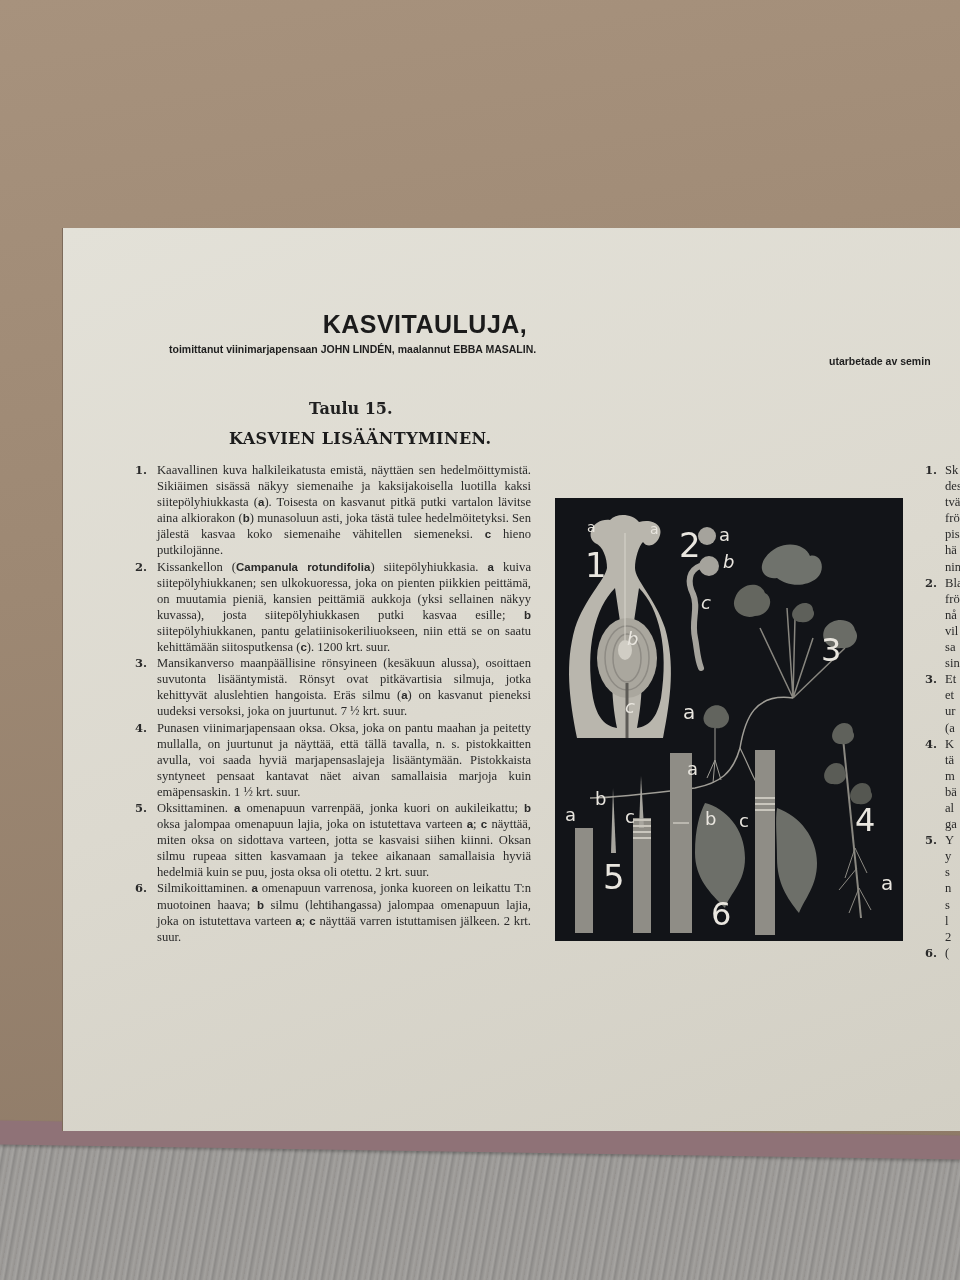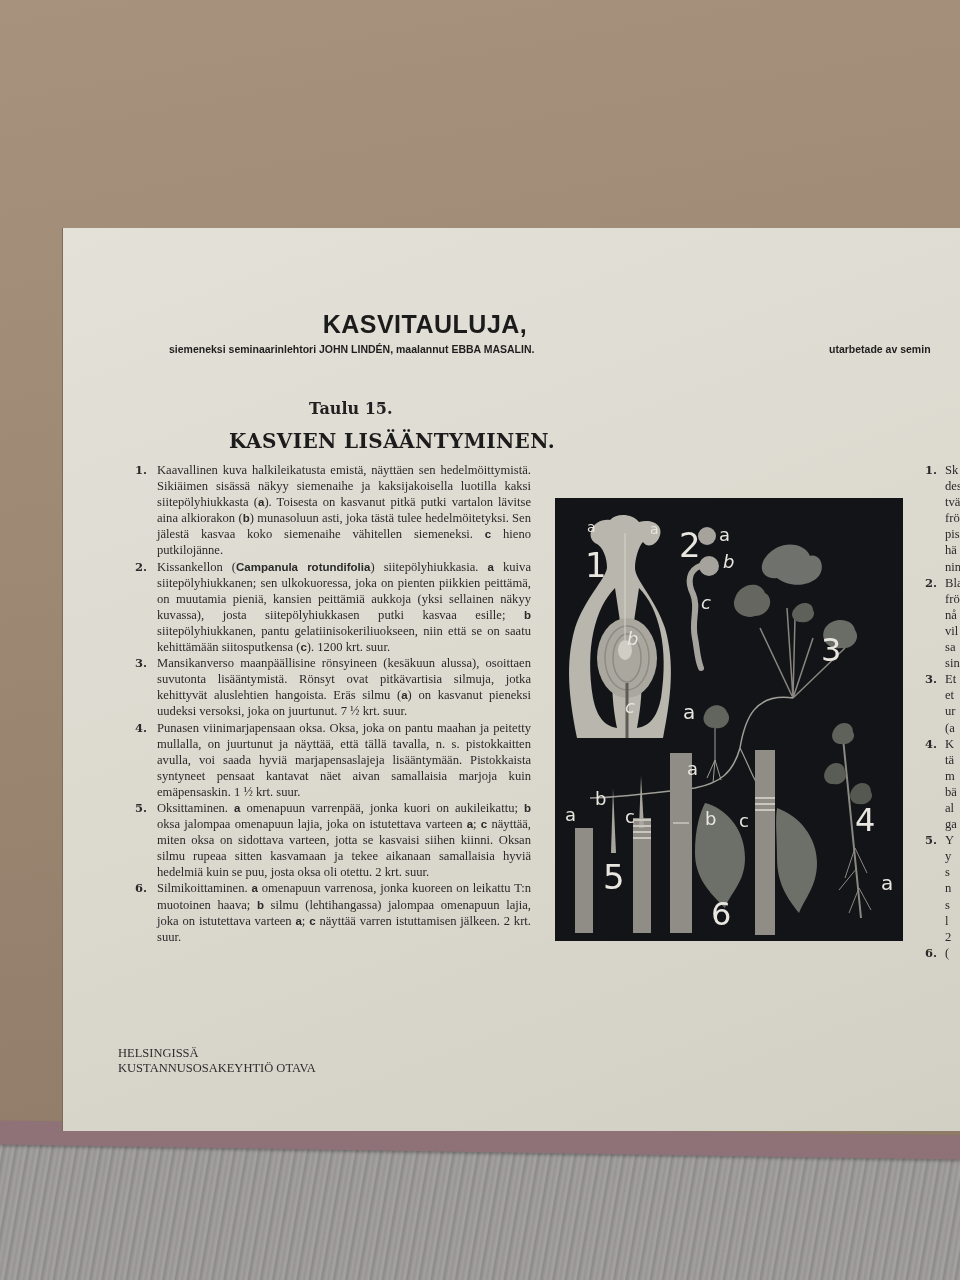--- a/index.html
+++ b/index.html
@@ -31,31 +31,31 @@
       position:absolute; left:232px; top:82px; width:260px; text-align:center;
       font-family:"Liberation Sans", sans-serif; font-weight:bold;
       font-size:25px; color:#1b1b1b; letter-spacing:0.5px;
     }
     .byline {
       position:absolute; left:106px; top:115px; white-space:nowrap;
       font-family:"Liberation Sans", sans-serif; font-weight:bold;
       font-size:10.5px; color:#1e1e1e;
     }
     .byline-right {
-      position:absolute; left:766px; top:115px; white-space:nowrap;
+      position:absolute; left:766px; top:127px; white-space:nowrap;
       font-family:"Liberation Sans", sans-serif; font-weight:bold;
       font-size:10.5px; color:#1e1e1e;
     }
     .plate-no {
       position:absolute; left:246px; top:171px;
       font-family:"DejaVu Serif", serif; font-weight:bold; font-size:16px; color:#202020;
     }
     .plate-title {
       position:absolute; left:166px; top:201px;
-      font-family:"DejaVu Serif", serif; font-weight:bold; font-size:20px;
+      font-family:"DejaVu Serif", serif; font-weight:bold; font-size:16px;
       color:#1c1c1c; letter-spacing:0.4px;
     }
     .items {
       position:absolute; left:60px; top:234px; width:408px;
       font-family:"Liberation Serif", serif; font-size:12.6px; line-height:16.1px;
       color:#2a2a2a; text-align:justify;
     }
     .item { position:relative; padding-left:34px; }
     .item .num {
       position:absolute; left:12px; top:0;
@@ -87,39 +87,35 @@
   </style>
 </head>
 <body>
 
 <div class="backdrop"></div>
 <div class="floor"></div>
 <div class="board-edge"></div>
 
 <div class="sheet">
   <div class="title">KASVITAULUJA,</div>
-  <div class="byline">siemeneksi seminaarinlehtori JOHN LINDÉN, maalannut EBBA MASALIN.</div>
+  <div class="byline">toimittanut viinimarjapensaan JOHN LINDÉN, maalannut EBBA MASALIN.</div>
   <div class="byline-right">utarbetade av semin</div>
 
   <div class="plate-no">Taulu 15.</div>
   <div class="plate-title">KASVIEN LISÄÄNTYMINEN.</div>
 
   <div class="items" id="items">
       <div class="item"><span class="num">1.</span><span>Kaavallinen kuva halkileikatusta emistä, näyttäen sen hedelmöittymistä. Sikiäimen sisässä näkyy siemenaihe ja kaksijakoisella luotilla kaksi siitepölyhiukkasta (</span><span class="sans">a</span><span>). Toisesta on kasvanut pitkä putki vartalon lävitse aina alkiorakon (</span><span class="sans">b</span><span>) munasoluun asti, joka tästä tulee hedelmöitetyksi. Sen jälestä kasvaa koko siemenaihe vähitellen siemeneksi. </span><span class="sans">c</span><span> hieno putkilojänne.</span></div>
       <div class="item"><span class="num">2.</span><span>Kissankellon (</span><span class="sans">Campanula rotundifolia</span><span>) siitepölyhiukkasia. </span><span class="sans">a</span><span> kuiva siitepölyhiukkanen; sen ulkokuoressa, joka on pienten piikkien peittämä, on muutamia pieniä, kansien peittämiä aukkoja (yksi sellainen näkyy kuvassa), josta siitepölyhiukkasen putki kasvaa esille; </span><span class="sans">b</span><span> siitepölyhiukkanen, pantu gelatiinisokeriliuokseen, niin että se on saatu kehittämään siitosputkensa (</span><span class="sans">c</span><span>). 1200 krt. suur.</span></div>
       <div class="item"><span class="num">3.</span><span>Mansikanverso maanpäällisine rönsyineen (kesäkuun alussa), osoittaen suvutonta lisääntymistä. Rönsyt ovat pitkävartisia silmuja, jotka kehittyvät aluslehtien hangoista. Eräs silmu (</span><span class="sans">a</span><span>) on kasvanut pieneksi uudeksi versoksi, joka on juurtunut. 7 ½ krt. suur.</span></div>
       <div class="item"><span class="num">4.</span><span>Punasen viinimarjapensaan oksa. Oksa, joka on pantu maahan ja peitetty mullalla, on juurtunut ja näyttää, että tällä tavalla, n. s. pistokkaitten avulla, voi saada hyviä marjapensaslajeja lisääntymään. Pistokkaista syntyneet pensaat kantavat näet aivan samallaisia marjoja kuin emäpensaskin. 1 ½ krt. suur.</span></div>
       <div class="item"><span class="num">5.</span><span>Oksittaminen. </span><span class="sans">a</span><span> omenapuun varrenpää, jonka kuori on aukileikattu; </span><span class="sans">b</span><span> oksa jalompaa omenapuun lajia, joka on istutettava varteen </span><span class="sans">a</span><span>; </span><span class="sans">c</span><span> näyttää, miten oksa on sidottava varteen, jotta se kasvaisi siihen kiinni. Oksan silmu rupeaa sitten kasvamaan ja tekee aikanaan samallaisia hyviä hedelmiä kuin se puu, josta oksa oli otettu. 2 krt. suur.</span></div>
       <div class="item"><span class="num">6.</span><span>Silmikoittaminen. </span><span class="sans">a</span><span> omenapuun varrenosa, jonka kuoreen on leikattu T:n muotoinen haava; </span><span class="sans">b</span><span> silmu (lehtihangassa) jalompaa omenapuun lajia, joka on istutettava varteen </span><span class="sans">a</span><span>; </span><span class="sans">c</span><span> näyttää varren istuttamisen jälkeen. 2 krt. suur.</span></div>
     </div>
 
-  <div class="publisher">
-    <div>HELSINGISSÄ</div>
-    <div>KUSTANNUSOSAKEYHTIÖ OTAVA</div>
-  </div>
 
   <div class="right-col" id="rightcol">
       <div><span class="rn">1.</span><span>Sk</span></div>
       <div class="cont">des</div>
       <div class="cont">tvä</div>
       <div class="cont">frö</div>
       <div class="cont">pis</div>
       <div class="cont">hä</div>
       <div class="cont">nin</div>
       <div><span class="rn">2.</span><span>Bla</span></div>

